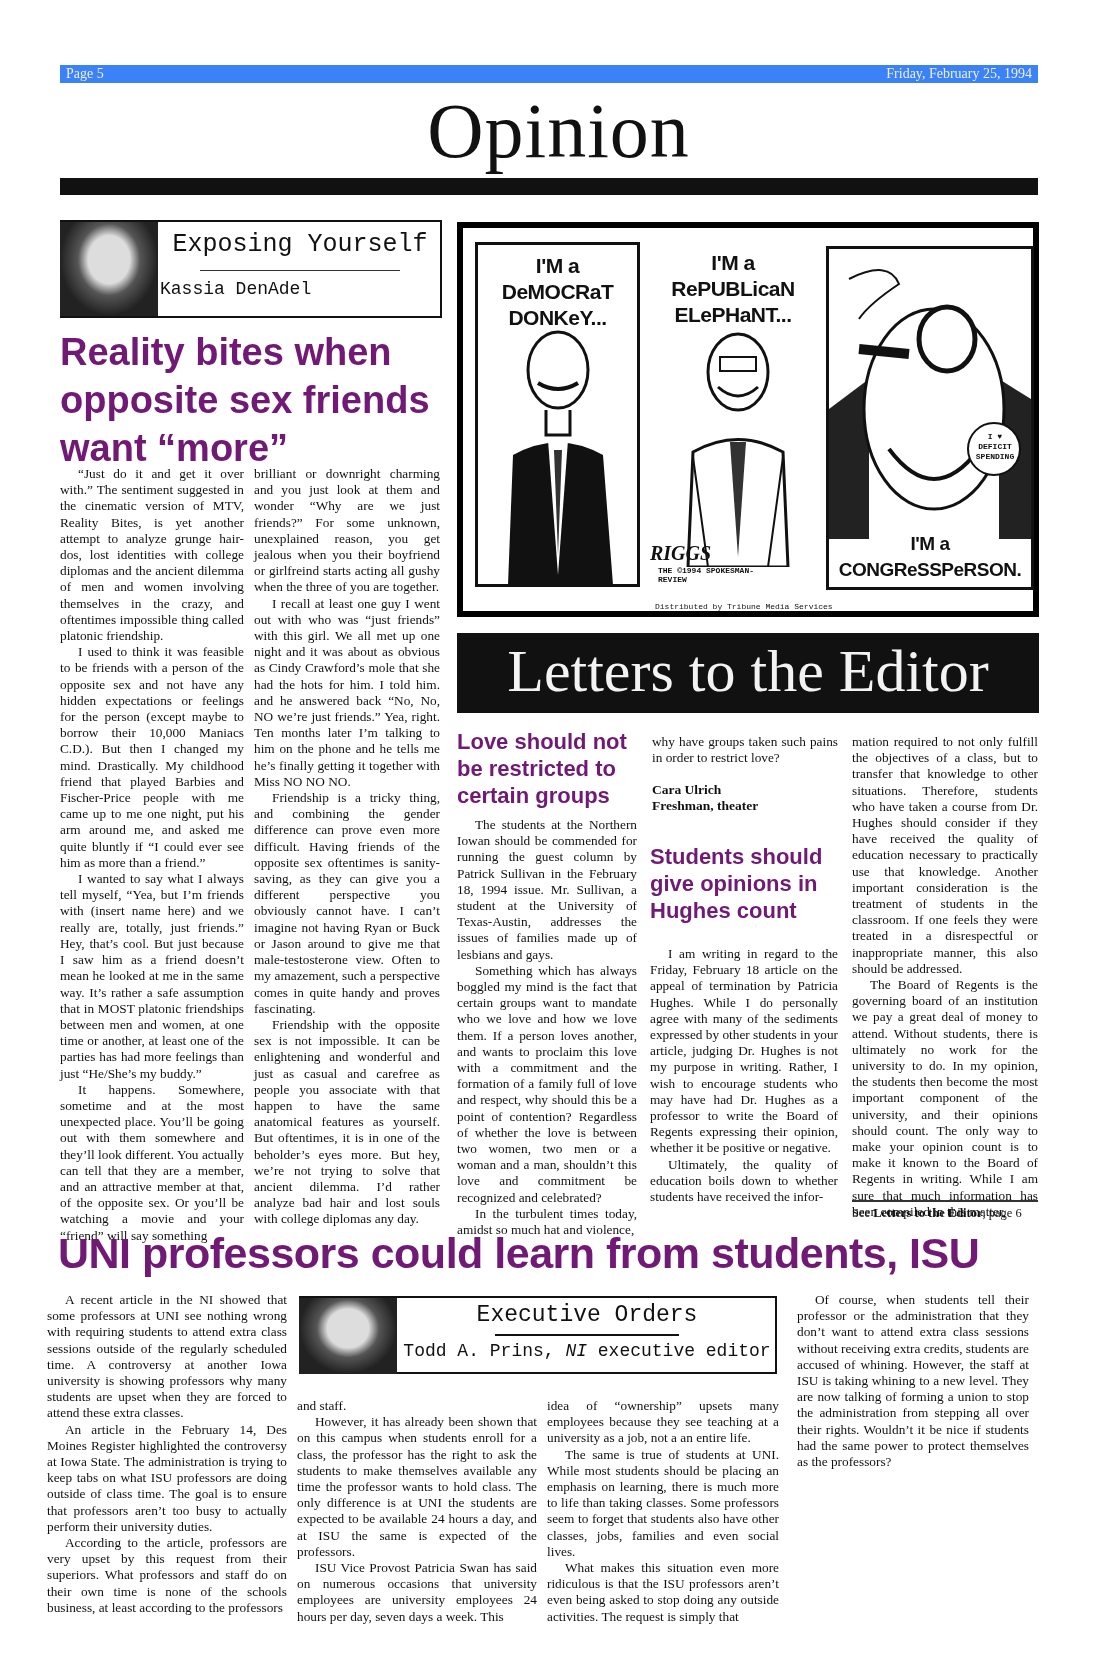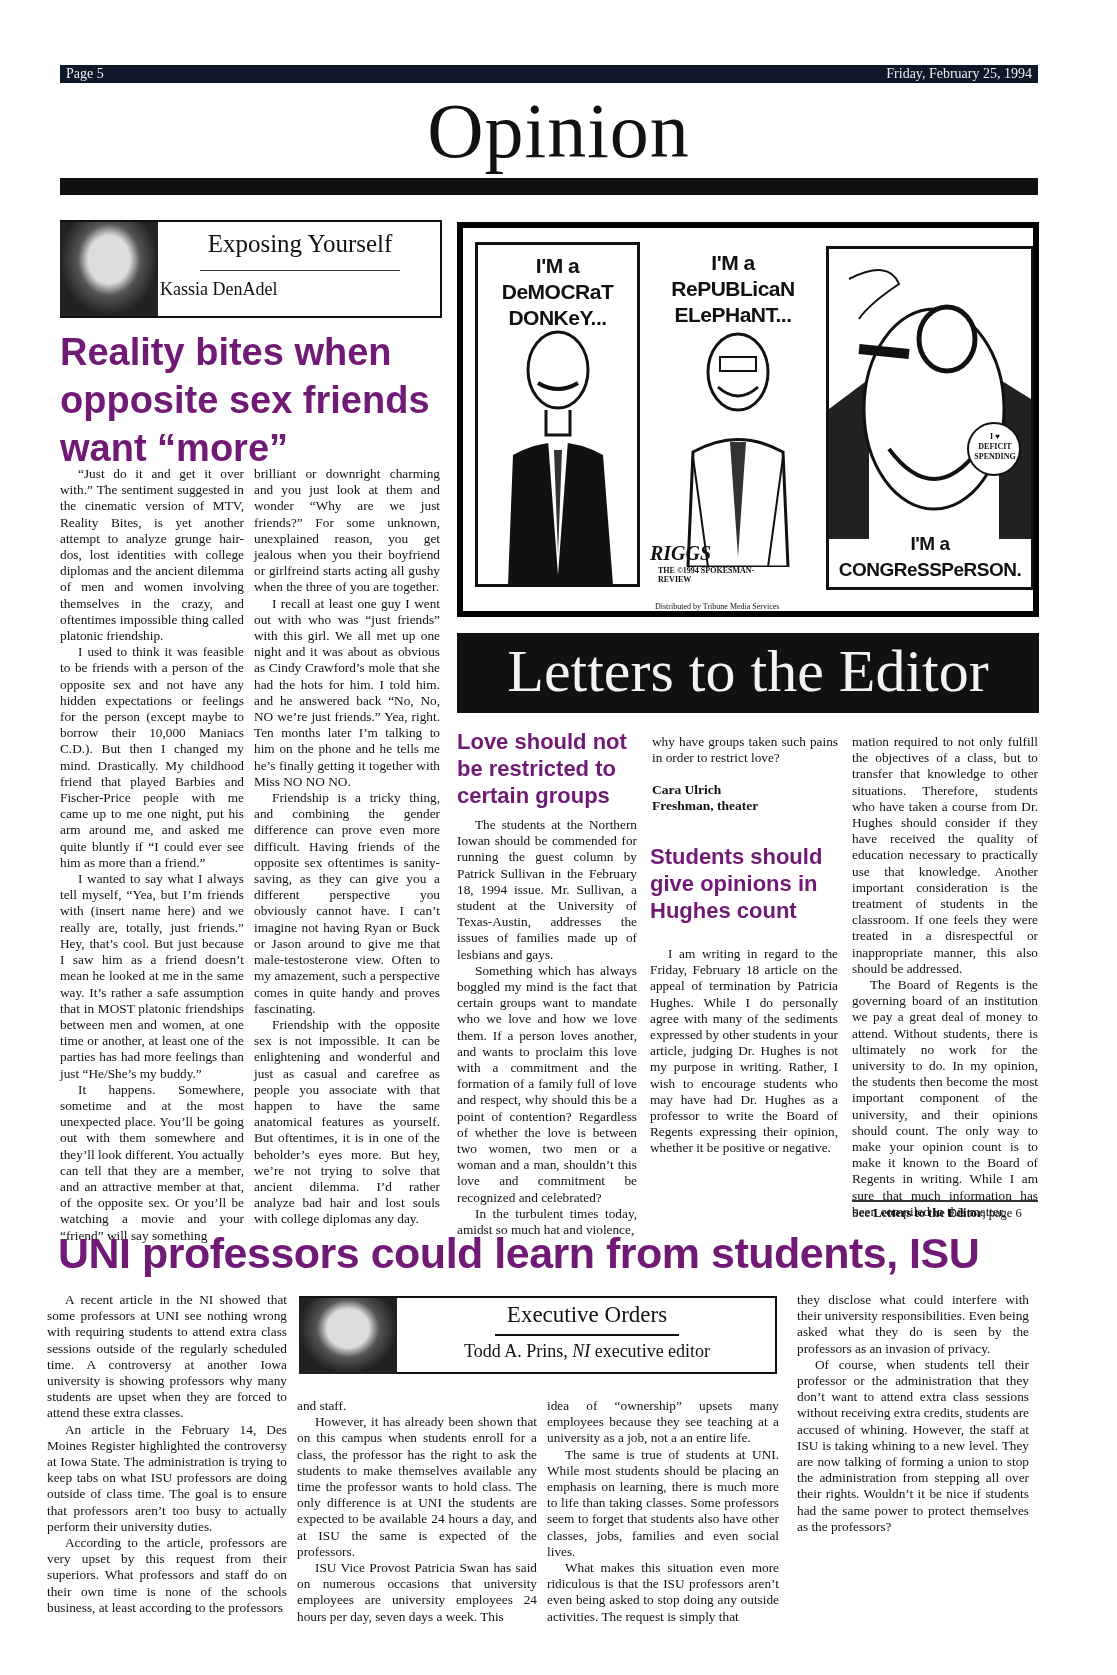--- a/index.html
+++ b/index.html
@@ -1,24 +1,24 @@
 <!DOCTYPE html>
 <html><head>
 <meta charset="utf-8">
 <style>
   * { box-sizing: border-box; margin: 0; padding: 0; }
   html, body { width: 1117px; height: 1675px; background: #fff; overflow: hidden; }
   body { position: relative; font-family: "Liberation Serif", serif; color: #111; }
   .abs { position: absolute; }
-  .topbar { left: 60px; top: 65px; width: 978px; height: 18px; background: #0f172a; color: #eee; font-size: 14px; line-height: 18px; padding: 0 6px; display: flex; justify-content: space-between; }
+  .topbar { left: 60px; top: 65px; width: 978px; height: 18px; background: #3b82f6; color: #eee; font-size: 14px; line-height: 18px; padding: 0 6px; display: flex; justify-content: space-between; }
   .masthead { left: 0; top: 83px; width: 1117px; text-align: center; font-size: 78px; line-height: 96px; letter-spacing: 1px; }
   .rule-bar { left: 60px; top: 178px; width: 978px; height: 17px; background: #111; }
   .col-box { border: 2px solid #111; }
   .photo { background: radial-gradient(ellipse at 50% 40%, #ddd 0 30%, #555 45%, #222 70%); }
-  .sans { font-family: Liberation Serif, serif; }
+  .sans { font-family: Liberation Mono, monospace; }
   .head { font-family: "Liberation Sans", sans-serif; font-weight: bold; color: #701a75; }
   .body-text { font-size: 13.3px; line-height: 16.2px; text-align: justify; hyphens: auto; }
   .body-text p { text-indent: 18px; }
   .body-text p.noind { text-indent: 0; }
   .cartoon-frame { border: 6px solid #000000; }
   .panel { position: absolute; border: 3px solid #111; background: #fff; }
   .bubble { font-family: "Liberation Sans", sans-serif; font-weight: bold; font-size: 21px; line-height: 26px; text-align: center; letter-spacing: -0.5px; }
   .letters-banner { background: #111; color: #f3f3f3; font-size: 60px; line-height: 76px; text-align: center; }
   .sig { font-weight: bold; font-size: 13.5px; line-height: 16px; }
   .thinrule { height: 2px; background: #333; }
@@ -119,20 +119,21 @@
   <div class="sig">Freshman, theater</div>
 </div>
 
 <div class="abs head" style="left:650px; top:843px; width:200px; font-size:22px; line-height:27px;">
   <div>Students should</div>
   <div>give opinions in</div>
   <div>Hughes count</div>
 </div>
 <div class="abs body-text" style="left:650px; top:946px; width:188px;">
   <p>I am writing in regard to the Friday, February 18 article on the appeal of termination by Patricia Hughes. While I do personally agree with many of the sediments expressed by other students in your article, judging Dr. Hughes is not my purpose in writing. Rather, I wish to encourage students who may have had Dr. Hughes as a professor to write the Board of Regents expressing their opinion, whether it be positive or negative.</p>
+  <p>Ultimately, the quality of education boils down to whether students have received the infor-</p>
 </div>
 <div class="abs body-text" style="left:852px; top:734px; width:186px;">
   <p class="noind">mation required to not only fulfill the objectives of a class, but to transfer that knowledge to other situations. Therefore, students who have taken a course from Dr. Hughes should consider if they have received the quality of education necessary to practically use that knowledge. Another important consideration is the treatment of students in the classroom. If one feels they were treated in a disrespectful or inappropriate manner, this also should be addressed.</p>
   <p>The Board of Regents is the governing board of an institution we pay a great deal of money to attend. Without students, there is ultimately no work for the university to do. In my opinion, the students then become the most important component of the university, and their opinions should count. The only way to make your opinion count is to make it known to the Board of Regents in writing. While I am sure that much information has been compiled in this matter,</p>
 </div>
 <div class="abs thinrule" style="left:852px; top:1200px; width:186px;"></div>
 <div class="abs" style="left:852px; top:1206px; width:190px; font-size:12.5px;">
   <span>See </span><b>Letters to the Editor</b><span>, page 6</span>
 </div>
 
@@ -156,15 +157,14 @@
   <p class="noind">and staff.</p>
   <p>However, it has already been shown that on this campus when students enroll for a class, the professor has the right to ask the students to make themselves available any time the professor wants to hold class. The only difference is at UNI the students are expected to be available 24 hours a day, and at ISU the same is expected of the professors.</p>
   <p>ISU Vice Provost Patricia Swan has said on numerous occasions that university employees are university employees 24 hours per day, seven days a week. This</p>
 </div>
 <div class="abs body-text" style="left:547px; top:1398px; width:232px;">
   <p class="noind">idea of “ownership” upsets many employees because they see teaching at a university as a job, not a an entire life.</p>
   <p>The same is true of students at UNI. While most students should be placing an emphasis on learning, there is much more to life than taking classes. Some professors seem to forget that students also have other classes, jobs, families and even social lives.</p>
   <p>What makes this situation even more ridiculous is that the ISU professors aren’t even being asked to stop doing any outside activities. The request is simply that</p>
 </div>
 <div class="abs body-text" style="left:797px; top:1292px; width:232px;">
-  <p class="noind">they disclose what could interfere with their university responsibilities. Even being asked what they do is seen by the professors as an invasion of privacy.</p>
   <p>Of course, when students tell their professor or the administration that they don’t want to attend extra class sessions without receiving extra credits, students are accused of whining. However, the staff at ISU is taking whining to a new level. They are now talking of forming a union to stop the administration from stepping all over their rights. Wouldn’t it be nice if students had the same power to protect themselves as the professors?</p>
 </div>
 
 </body></html>

